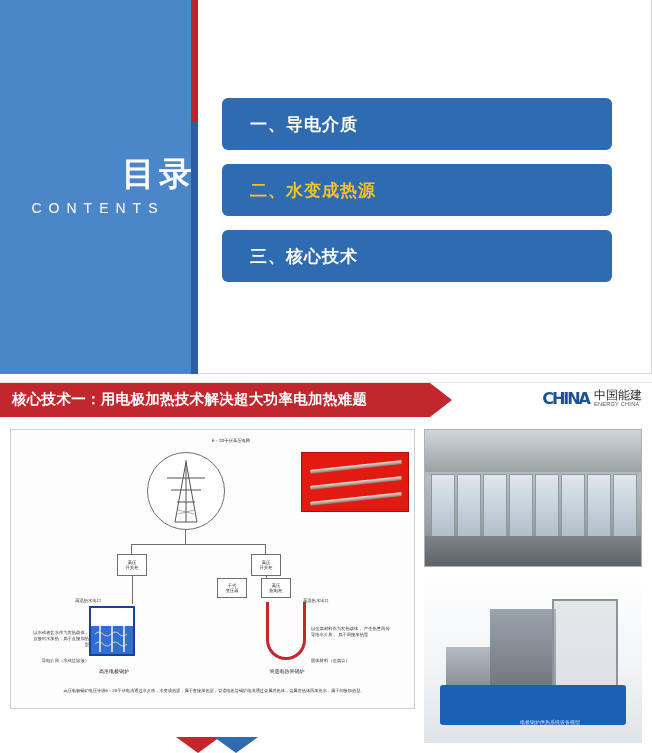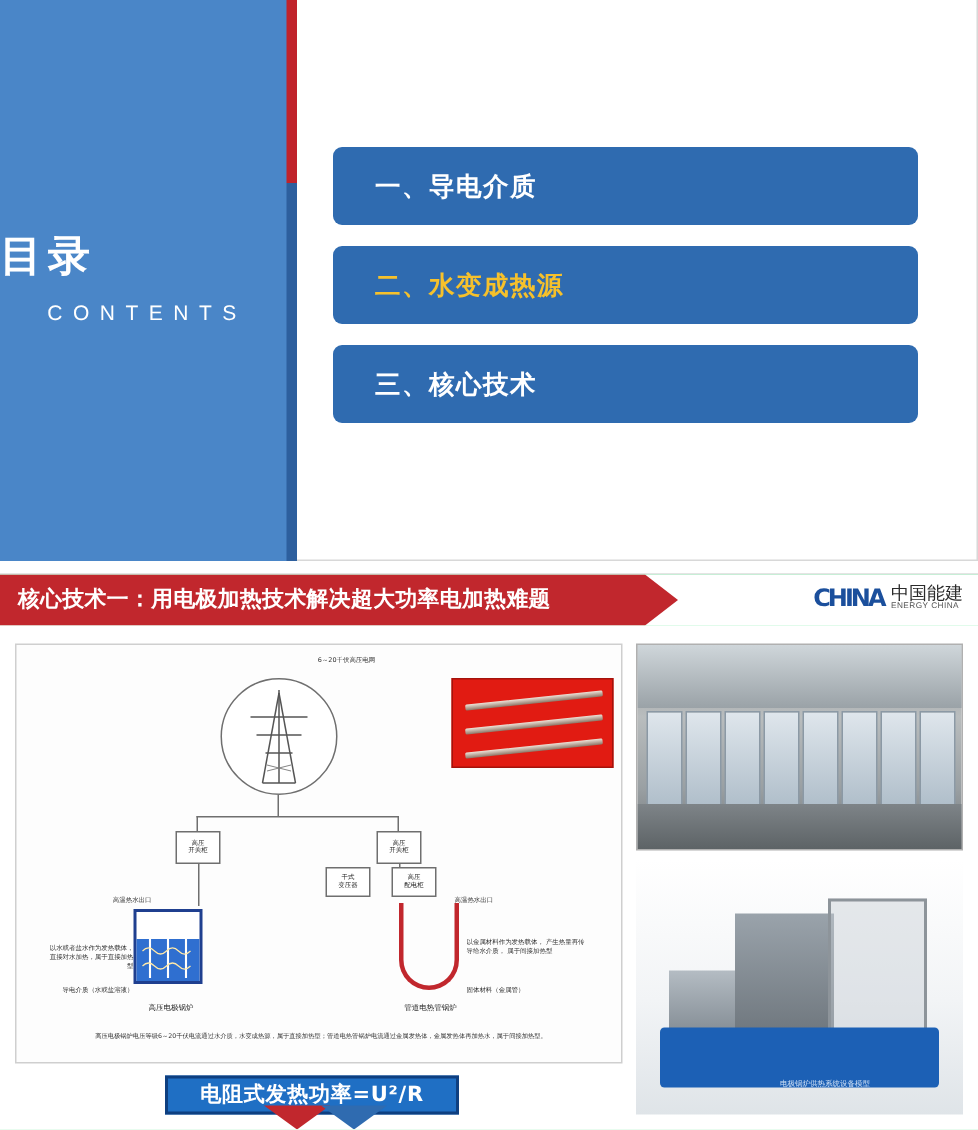--- a/index.html
+++ b/index.html
@@ -55,23 +55,23 @@
     width: 454px; height: 374px;
     background: #ffffff;
     border: 1px solid #d8d8d8;
     border-left: none;
     border-top: none;
   }
   .s1-title-cn {
     position: absolute;
     left: 0; top: 152px;
     width: 196px;
-    text-align: left;
+    text-align: right;
     color: #ffffff;
-    font-size: 28px;
+    font-size: 33px;
     font-weight: bold;
     letter-spacing: 4px;
     font-family: "DejaVu Sans", "Liberation Sans", sans-serif;
   }
   .s1-title-en {
     position: absolute;
     left: 0; top: 198px;
     width: 196px;
     text-align: center;
     color: #ffffff;
@@ -106,21 +106,21 @@
     left: 0; top: 374px;
     width: 652px; height: 8px;
     background: #ffffff;
   }
 
   
   .slide2 {
     position: absolute;
     left: 0; top: 382px;
     width: 652px; height: 371px;
-    background: #86efac;
+    background: #3b82f6;
     overflow: hidden;
     border-top: 1px solid #e4e4e4;
   }
   .s2-header {
     position: absolute;
     left: 0; top: 0;
     width: 652px; height: 34px;
     background: #ffffff;
   }
   .s2-redband {
@@ -504,21 +504,20 @@
 产生热量再传导给水介质，
 属于间接加热型</div>
         <div class="diag-label" style="left:300px; top:228px; width:70px; text-align:left;">固体材料（金属管）</div>
 
         <div class="sub-cap" style="left:58px; top:238px; width:90px;">高压电极锅炉</div>
         <div class="sub-cap" style="left:226px; top:238px; width:100px;">管道电热管锅炉</div>
 
         <div class="caption-line">高压电极锅炉电压等级6～20千伏电流通过水介质，水变成热源，属于直接加热型；管道电热管锅炉电流通过金属发热体，金属发热体再加热水，属于间接加热型。</div>
       </div>
 
-      <div class="formula">电阻式发热功率=U²/R</div>
 
       <div class="photo-top">
         <div class="ceiling"></div>
         <div class="cabinets">
           <div class="cab"></div>
           <div class="cab"></div>
           <div class="cab"></div>
           <div class="cab"></div>
           <div class="cab"></div>
           <div class="cab"></div>

